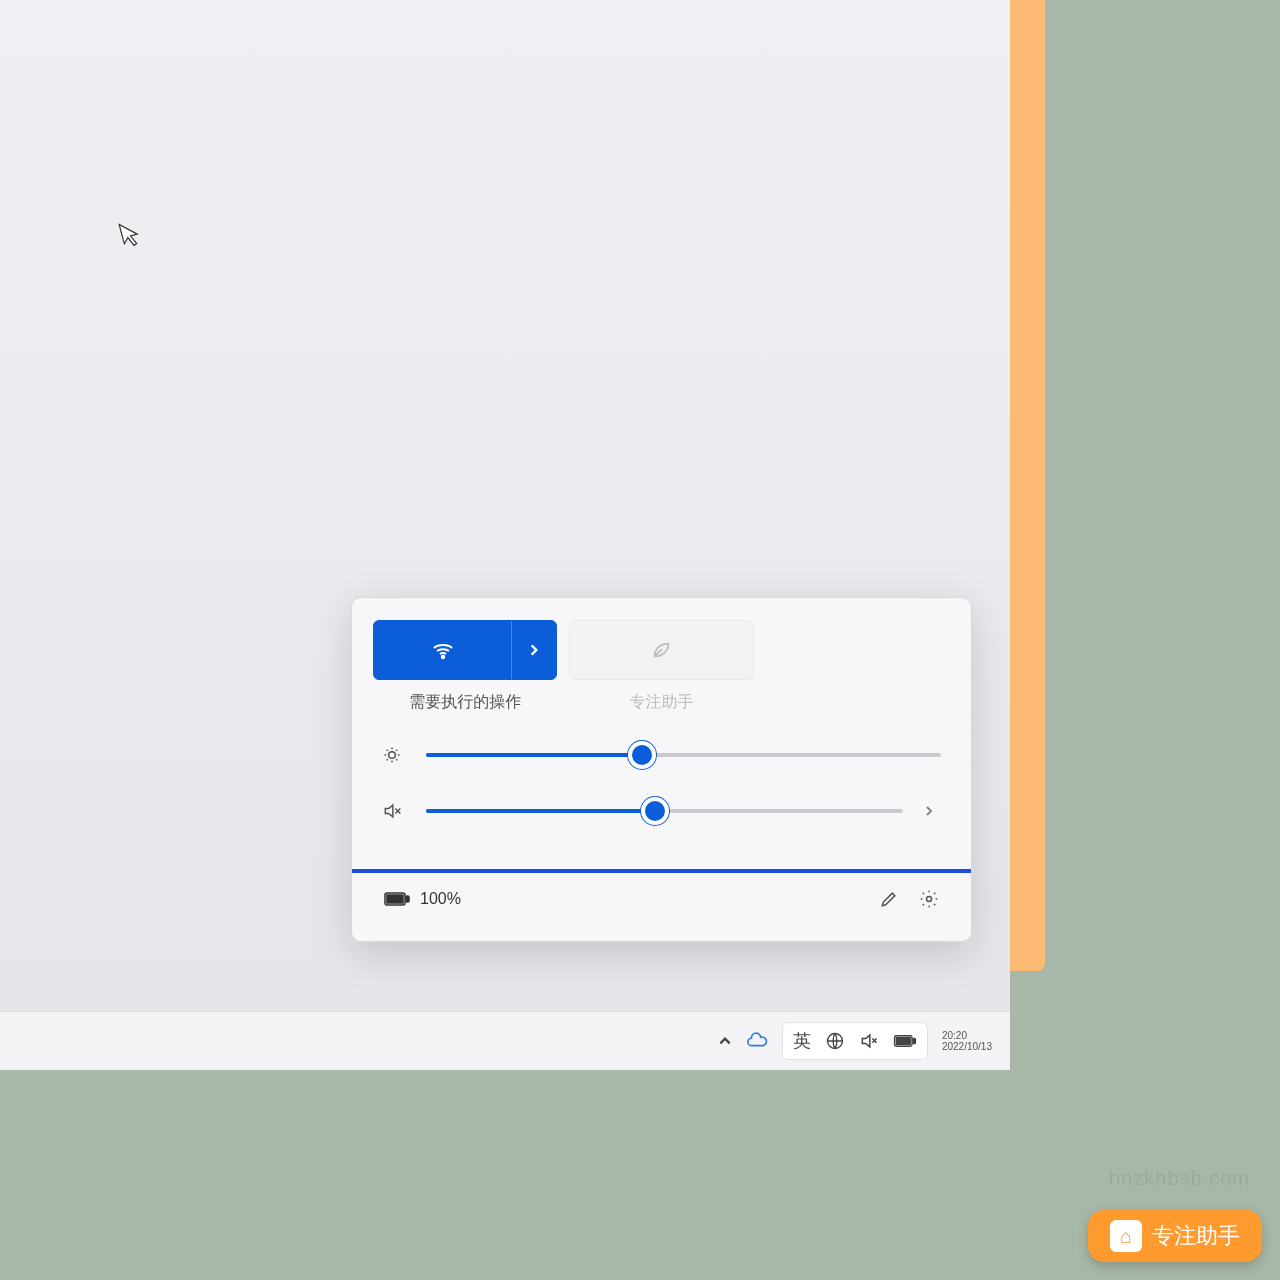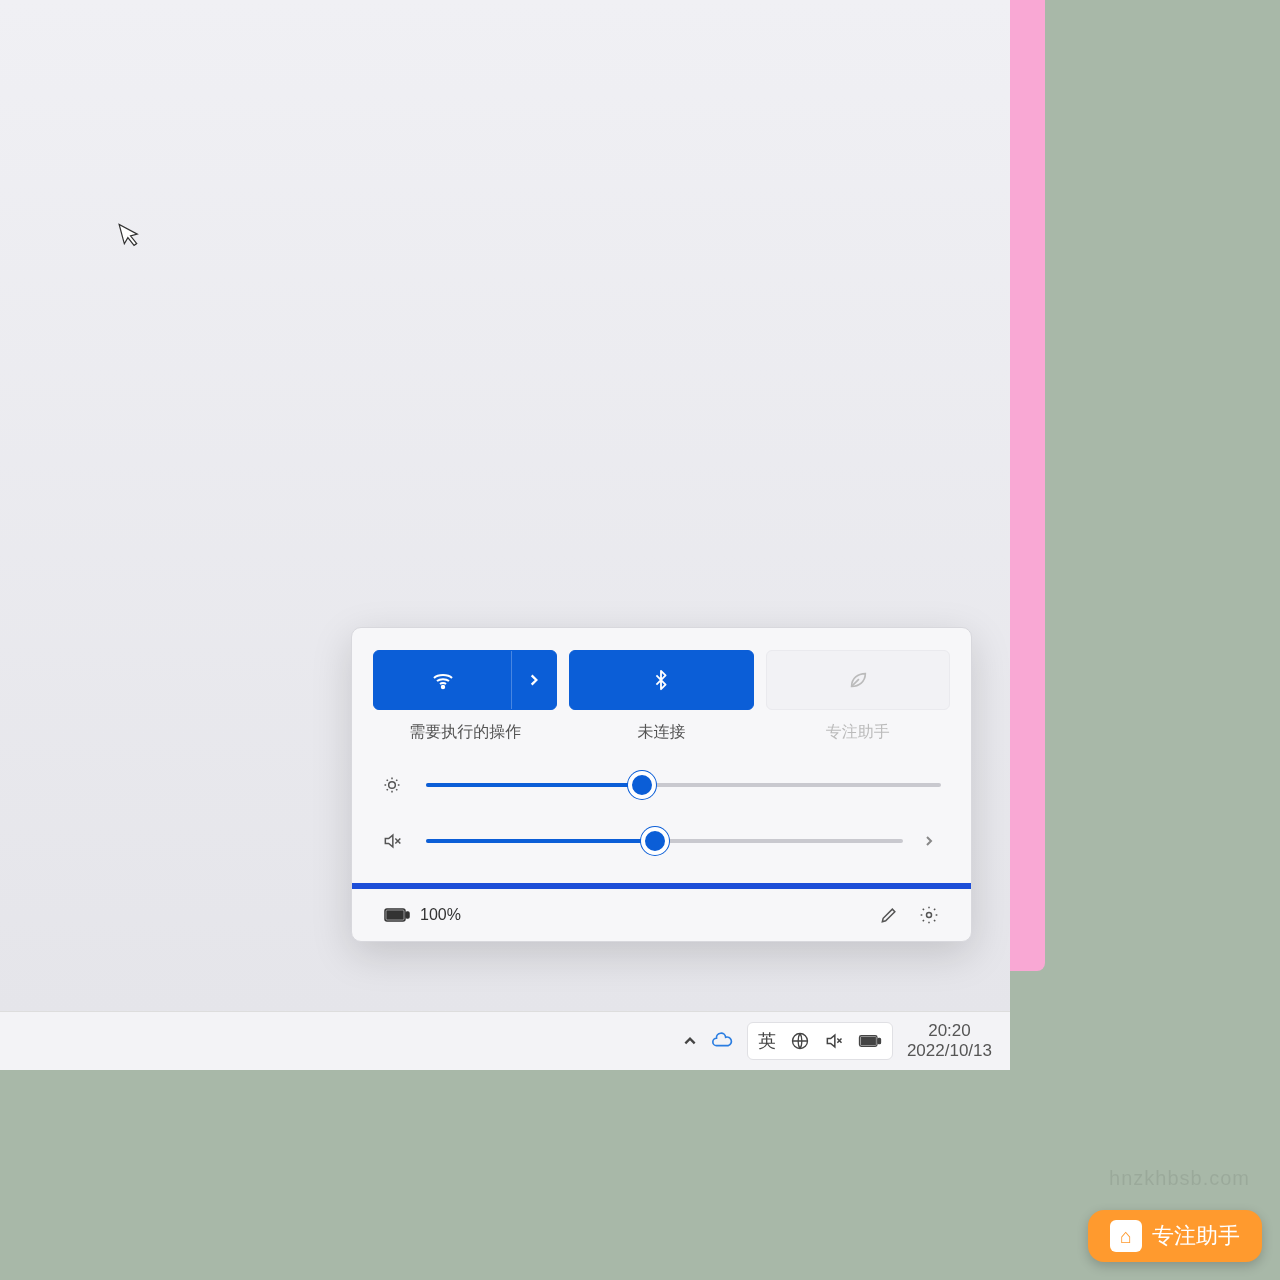--- a/index.html
+++ b/index.html
@@ -1,16 +1,16 @@
 <!DOCTYPE html>
 <html><head>
 <meta charset="utf-8">
 <style>
 html,body{margin:0;padding:0;width:1280px;height:1280px;overflow:hidden;font-family:"Segoe UI","Microsoft YaHei",sans-serif;background:#a8b8a8}
-.monitor-bezel{position:absolute;top:0;left:0;width:1045px;height:971px;background:#f9a8d4;border-radius:0 0 8px 8px}
+.monitor-bezel{position:absolute;top:0;left:0;width:1045px;height:971px;background:#fdba74;border-radius:0 0 8px 8px}
 .screen{position:absolute;top:0;left:0;width:1010px;height:1070px;background:#e8e8ed}
 .desktop{position:absolute;top:0;left:0;right:0;bottom:58px;background:linear-gradient(180deg,#f0f0f4 0%,#e5e5ea 100%)}
 .cursor{position:absolute;top:220px;left:120px;font-size:24px;color:#333;transform:rotate(-15deg)}
 .quick-settings{position:absolute;right:38px;bottom:70px;width:575px;background:#f7f7f9;border:1px solid #d8d8dd;border-radius:10px;box-shadow:0 12px 40px rgba(0,0,0,0.15);padding:22px 22px 0}
 .tile-grid{display:grid;grid-template-columns:repeat(3,1fr);gap:14px 14px;margin-bottom:28px}
 .tile{display:flex;flex-direction:column;align-items:center}
 .tile-button{width:100%;height:58px;border-radius:6px;display:flex;align-items:center;justify-content:center;background:#fbfbfd;border:1px solid #e0e0e4;color:#333;cursor:pointer}
 .tile-button.active{background:#0b5ed7;border-color:#0b5ed7;color:#fff}
 .tile-button.disabled{background:#f2f2f5;color:#bbb;border-color:#eaeaee}
 .tile-split{display:flex;align-items:center;justify-content:center;gap:0;width:100%}
@@ -18,28 +18,28 @@
 .tile-split .chev{width:44px;height:100%;display:flex;align-items:center;justify-content:center;border-left:1px solid rgba(255,255,255,0.25)}
 .tile-label{margin-top:12px;font-size:16px;color:#555}
 .tile-label.disabled{color:#bbb}
 .sliders{display:flex;flex-direction:column;gap:36px;padding:4px 8px 32px}
 .slider-row{display:flex;align-items:center;gap:20px}
 .slider-icon{width:24px;text-align:center;color:#555;font-size:18px}
 .slider-track{flex:1;height:4px;background:#c9c9cf;border-radius:2px;position:relative;cursor:pointer}
 .slider-fill{position:absolute;left:0;top:0;bottom:0;background:#0b5ed7;border-radius:2px}
 .slider-thumb{position:absolute;top:50%;width:20px;height:20px;background:#0b5ed7;border:4px solid #fff;border-radius:50%;transform:translate(-50%,-50%);box-shadow:0 0 0 1px #0b5ed7}
 .slider-chev{width:18px;color:#888;font-size:16px}
-.qs-footer{display:flex;justify-content:space-between;border-top:6px solid #1d4ed8;padding:16px 10px;margin:0 -22px}
+.qs-footer{display:flex;justify-content:space-between;border-top:4px solid #1d4ed8;padding:16px 10px;margin:16px -22px}
 .qs-footer-left{display:flex;align-items:center;gap:10px;padding-left:22px;color:#333;font-size:16px}
 .qs-footer-right{display:flex;align-items:center;gap:20px;padding-right:22px;color:#555;font-size:18px}
 .qs-footer-right span{cursor:pointer}
 .taskbar{position:absolute;left:0;right:0;bottom:0;height:58px;background:#f3f3f6;border-top:1px solid #ddd;display:flex;align-items:center;justify-content:flex-end;padding-right:18px;gap:14px;color:#444;font-size:16px}
 .tray-group{display:flex;align-items:center;gap:14px;padding:6px 10px;border-radius:6px}
 .tray-group.highlighted{background:#fff;border:1px solid #e0e0e4}
-.clock{text-align:center;line-height:1.15;font-size:17px;color:#555}
+.clock{text-align:left;line-height:1.15;font-size:10px;color:#555}
 svg{display:block}
 .watermark-badge{position:absolute;right:18px;bottom:18px;background:#ff9a2e;border-radius:16px;padding:10px 22px;display:flex;align-items:center;gap:10px;color:#fff;font-size:22px;font-weight:500;box-shadow:0 4px 12px rgba(0,0,0,0.2)}
 .watermark-badge .house{width:32px;height:32px;background:#fff;border-radius:6px;display:flex;align-items:center;justify-content:center;color:#ff9a2e;font-size:20px}
 .watermark-url{position:absolute;right:30px;bottom:90px;color:rgba(0,0,0,0.08);font-size:20px;letter-spacing:1px}
 </style>
 </head>
 <body>
 
 <div class="monitor-bezel">
   <div class="screen">
@@ -69,30 +69,20 @@
                   <span>
                     <svg width="14" height="14" viewBox="0 0 12 12" fill="none" stroke="currentColor" stroke-width="2">
                       <path d="M4 2 L8 6 L4 10"></path>
                     </svg>
                   </span>
                 </div>
             </div>
             <div class="tile-label">需要执行的操作</div>
           </div>
 
-          <div class="tile">
-            <div class="tile-button active">
-              <span>
-                  <svg width="22" height="22" viewBox="0 0 24 24" fill="none" stroke="currentColor" stroke-width="2" stroke-linejoin="round">
-                    <path d="M7 7 L17 17 L12 22 L12 2 L17 7 L7 17"></path>
-                  </svg>
-                </span>
-            </div>
-            <div class="tile-label">未连接</div>
-          </div>
 
 
           <div class="tile">
             <div class="tile-button disabled">
               <span>
                   <svg width="22" height="22" viewBox="0 0 24 24" fill="none" stroke="currentColor" stroke-width="1.8">
                     <path d="M5 19 C5 10 12 5 20 5 C20 14 13 19 5 19 Z"></path>
                     <path d="M5 19 L13 11"></path>
                   </svg>
                 </span>

